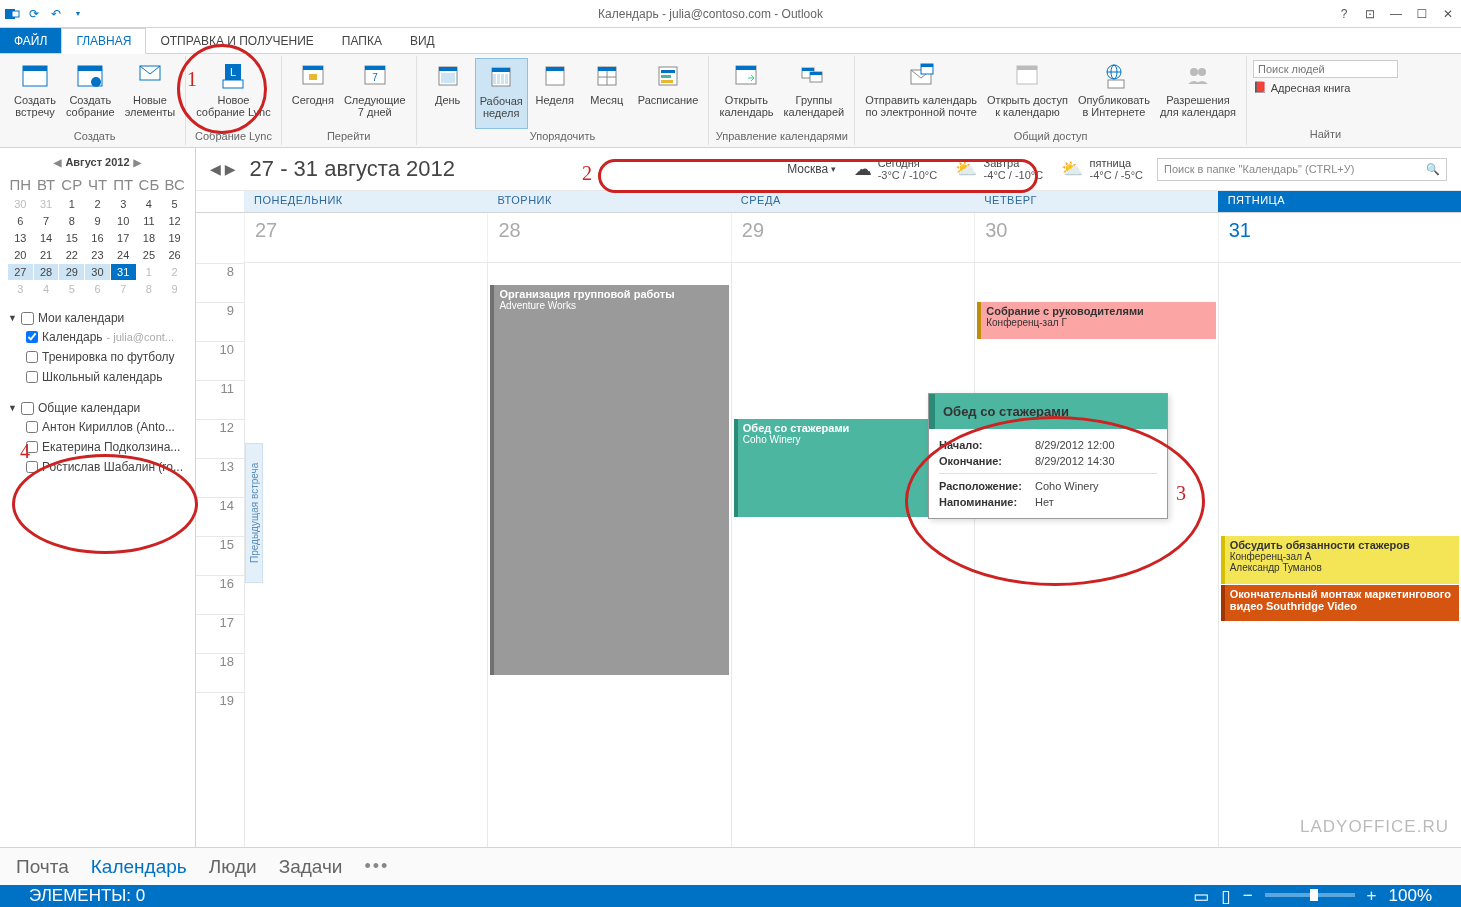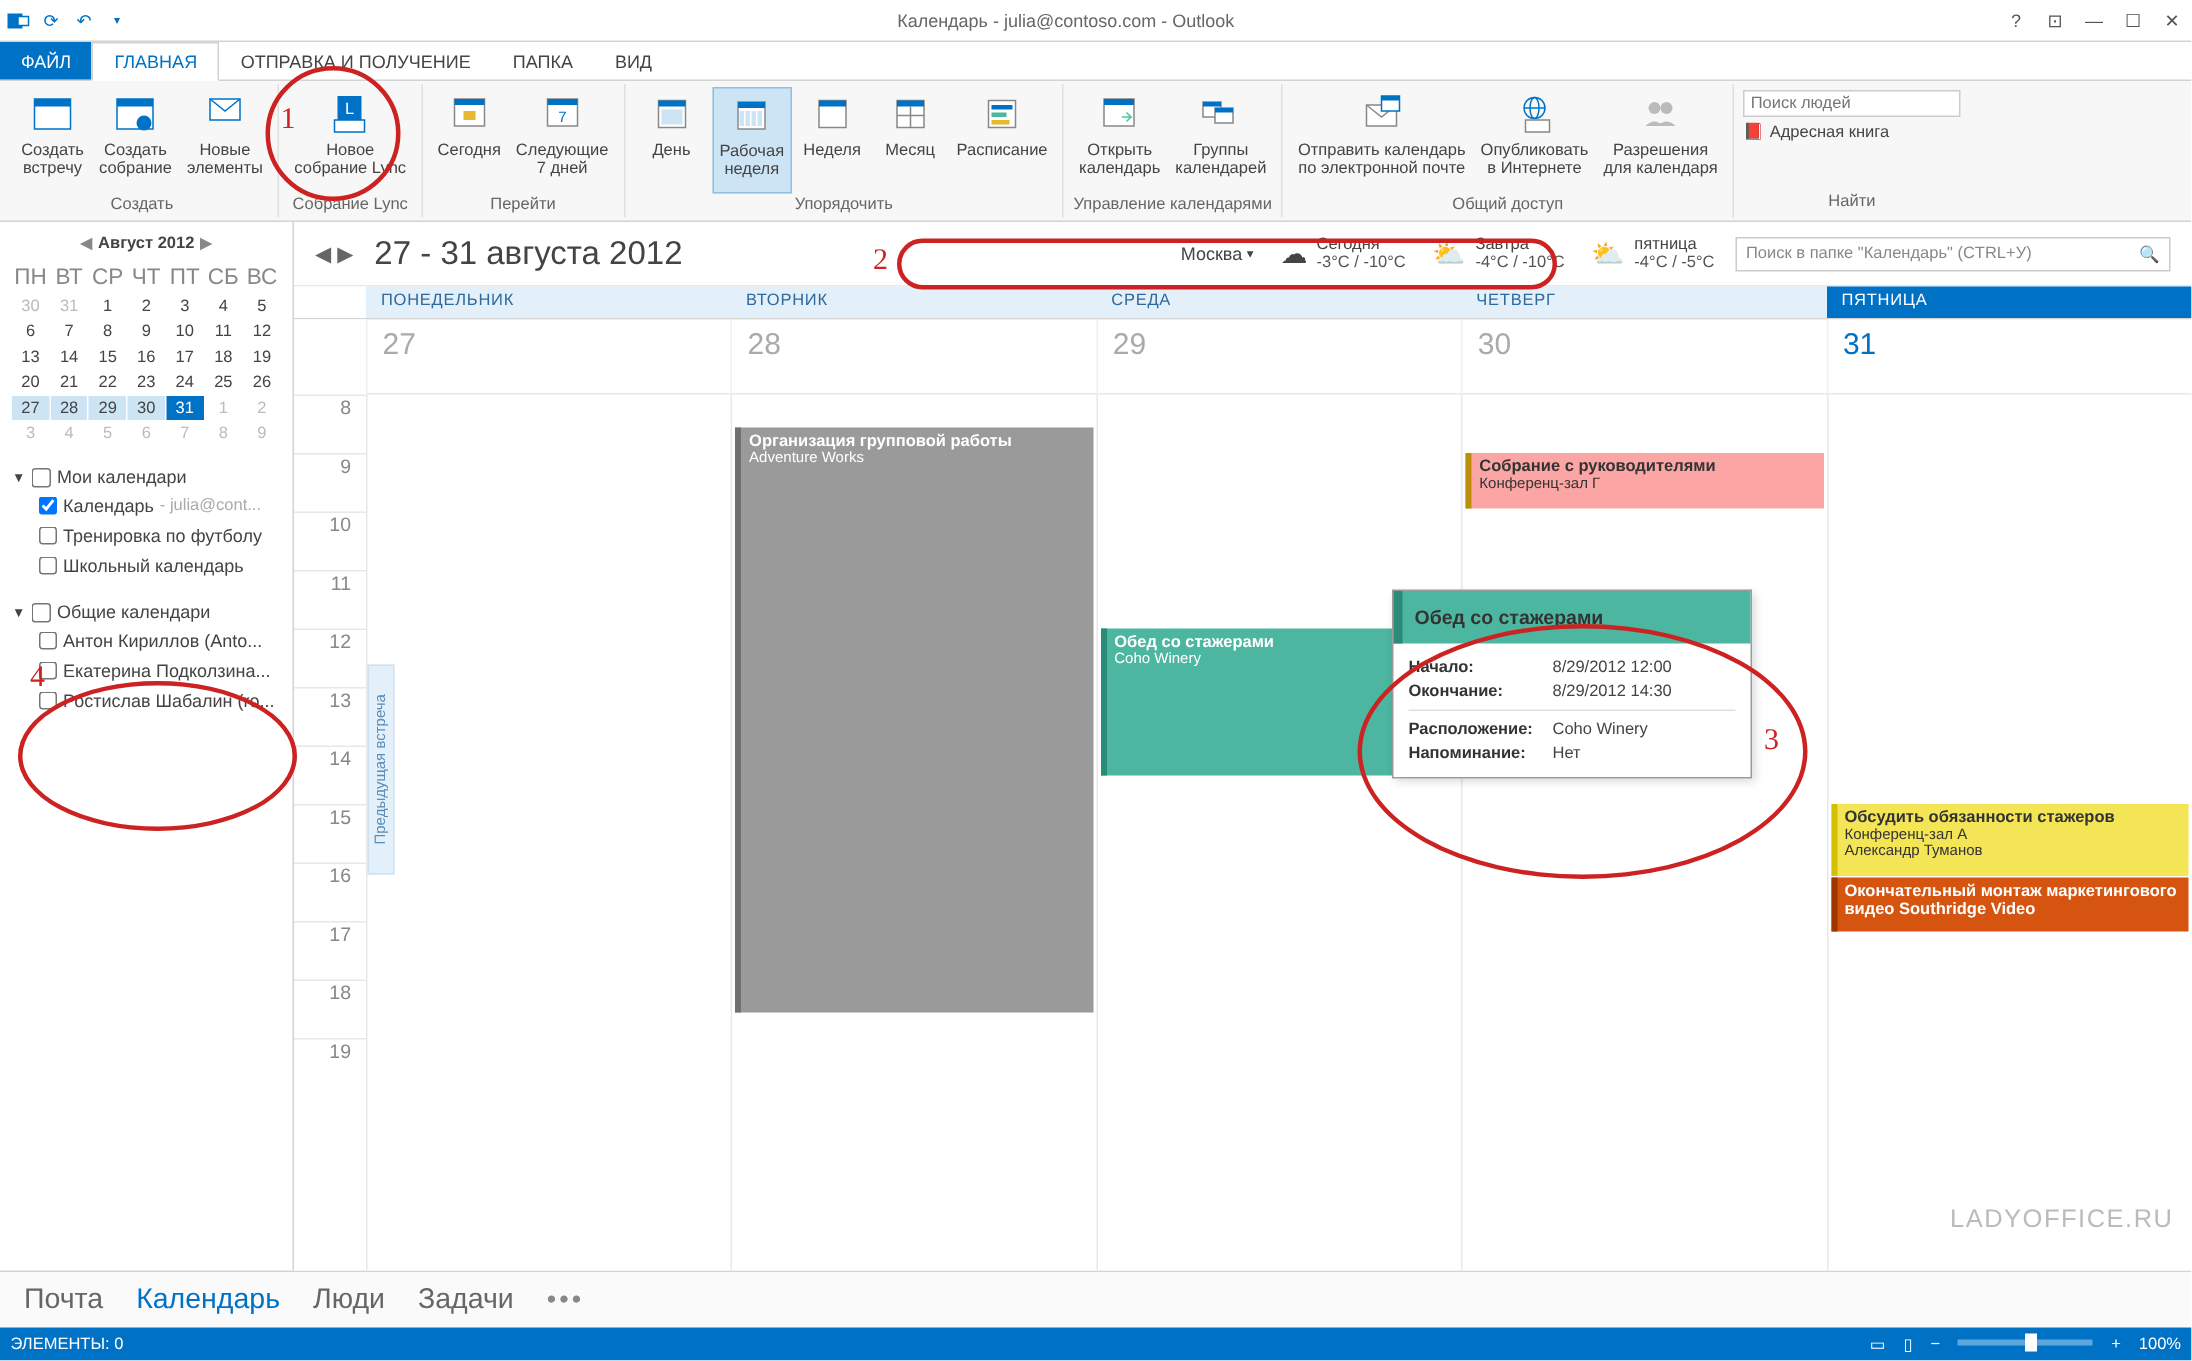--- a/index.html
+++ b/index.html
@@ -111,31 +111,31 @@
 .popup .p-row .p-val { color: #444; }
 .popup .p-sep { border-top: 1px solid #e0e0e0; margin: 4px 0; }
 
 
 .nav-bar { height: 38px; background: #fafafa; border-top: 1px solid #d3d3d3; display: flex; align-items: center; padding: 0 16px; gap: 22px; }
 .nav-bar .nav-btn { font-size: 19px; color: #666; cursor: pointer; font-weight: 300; }
 .nav-bar .nav-btn.active { color: #0072c6; }
 .nav-more { font-size: 18px; color: #888; cursor: pointer; letter-spacing: 2px; }
 
 
-.status-bar { height: 22px; background: #0072c6; color: #fff; display: flex; align-items: center; padding: 0 1px; font-size: 11px; }
+.status-bar { height: 22px; background: #0072c6; color: #fff; display: flex; align-items: center; padding: 0 23px; font-size: 17px; }
 .status-bar .spacer { flex: 1; }
 .status-bar .sb-item { padding: 0 6px; cursor: pointer; }
 .zoom-slider { display: inline-block; width: 90px; height: 4px; background: #5ba6dd; margin: 0 6px; position: relative; top: -1px; }
 .zoom-slider::after { content: ""; position: absolute; left: 50%; top: -4px; width: 8px; height: 12px; background: #fff; }
 
 
 .callout { position: absolute; border: 3px solid #c22; border-radius: 50%; }
 .callout-num { position: absolute; color: #c22; font-size: 20px; font-weight: 400; font-family: Georgia, serif; }
 
-.watermark { position: absolute; right: 12px; bottom: 84px; color: #bbb; font-size: 17px; letter-spacing: 1px; }
+.watermark { position: absolute; right: 12px; bottom: 70px; color: #bbb; font-size: 17px; letter-spacing: 1px; }
 
 svg { display: block; }
 </style>
 </head>
 <body>
 
 <div class="title-bar">
   <div class="title-left">
     <span class="qat-icon">
         <svg width="16" height="16">
@@ -335,20 +335,29 @@
       <div class="ribbon-btn-large">
           <div class="r-icon">
             <svg width="28" height="28">
               <rect x="4" y="8" width="20" height="14" fill="#fff" stroke="#888"></rect>
               <path d="M4 8 L14 16 L24 8" stroke="#888" fill="none"></path>
               <rect x="14" y="2" width="12" height="10" fill="#fff" stroke="#0072c6"></rect>
               <rect x="14" y="2" width="12" height="3" fill="#0072c6"></rect>
             </svg>
           </div>
           <div class="r-label">Отправить календарь<br>по электронной почте</div>
+        </div>
+      <div class="ribbon-btn-large disabled">
+          <div class="r-icon">
+            <svg width="28" height="28">
+              <rect x="4" y="4" width="20" height="18" fill="#fff" stroke="#bbb"></rect>
+              <rect x="4" y="4" width="20" height="4" fill="#bbb"></rect>
+            </svg>
+          </div>
+          <div class="r-label">Открыть доступ<br>к календарю</div>
         </div>
       <div class="ribbon-btn-large">
           <div class="r-icon">
             <svg width="28" height="28">
               <circle cx="14" cy="10" r="7" fill="none" stroke="#0072c6"></circle>
               <ellipse cx="14" cy="10" rx="3" ry="7" fill="none" stroke="#0072c6"></ellipse>
               <line x1="7" y1="10" x2="21" y2="10" stroke="#0072c6"></line>
               <rect x="8" y="18" width="16" height="8" fill="#fff" stroke="#888"></rect>
             </svg>
           </div>

